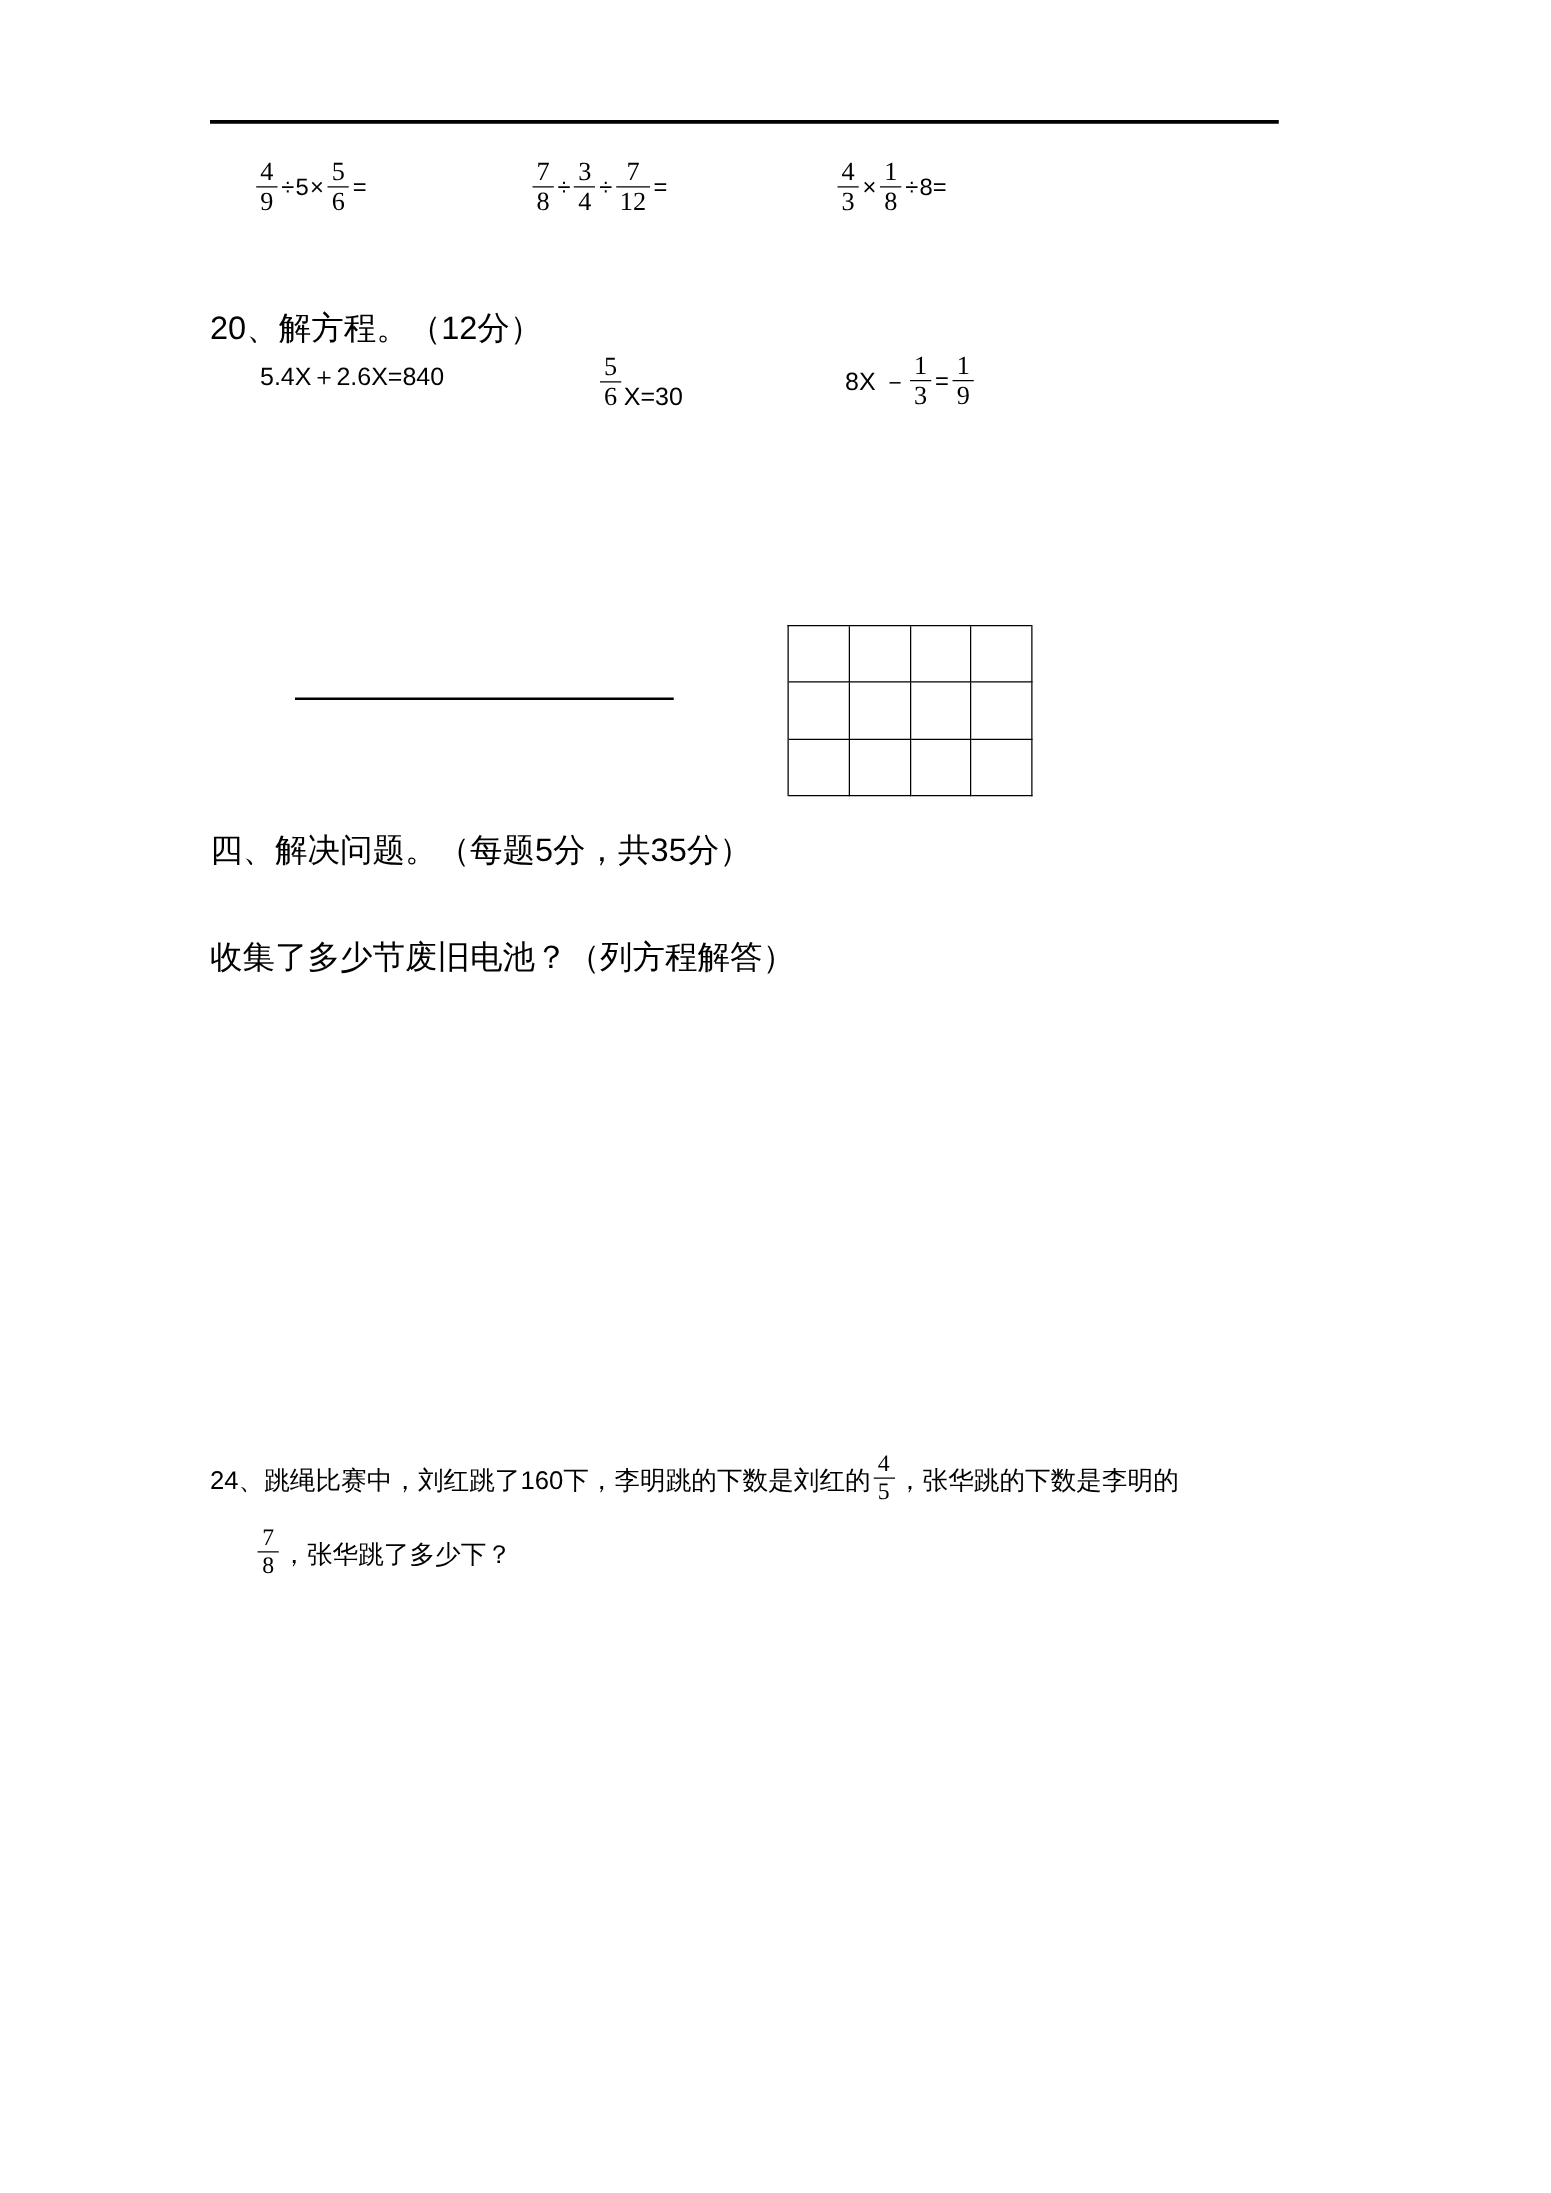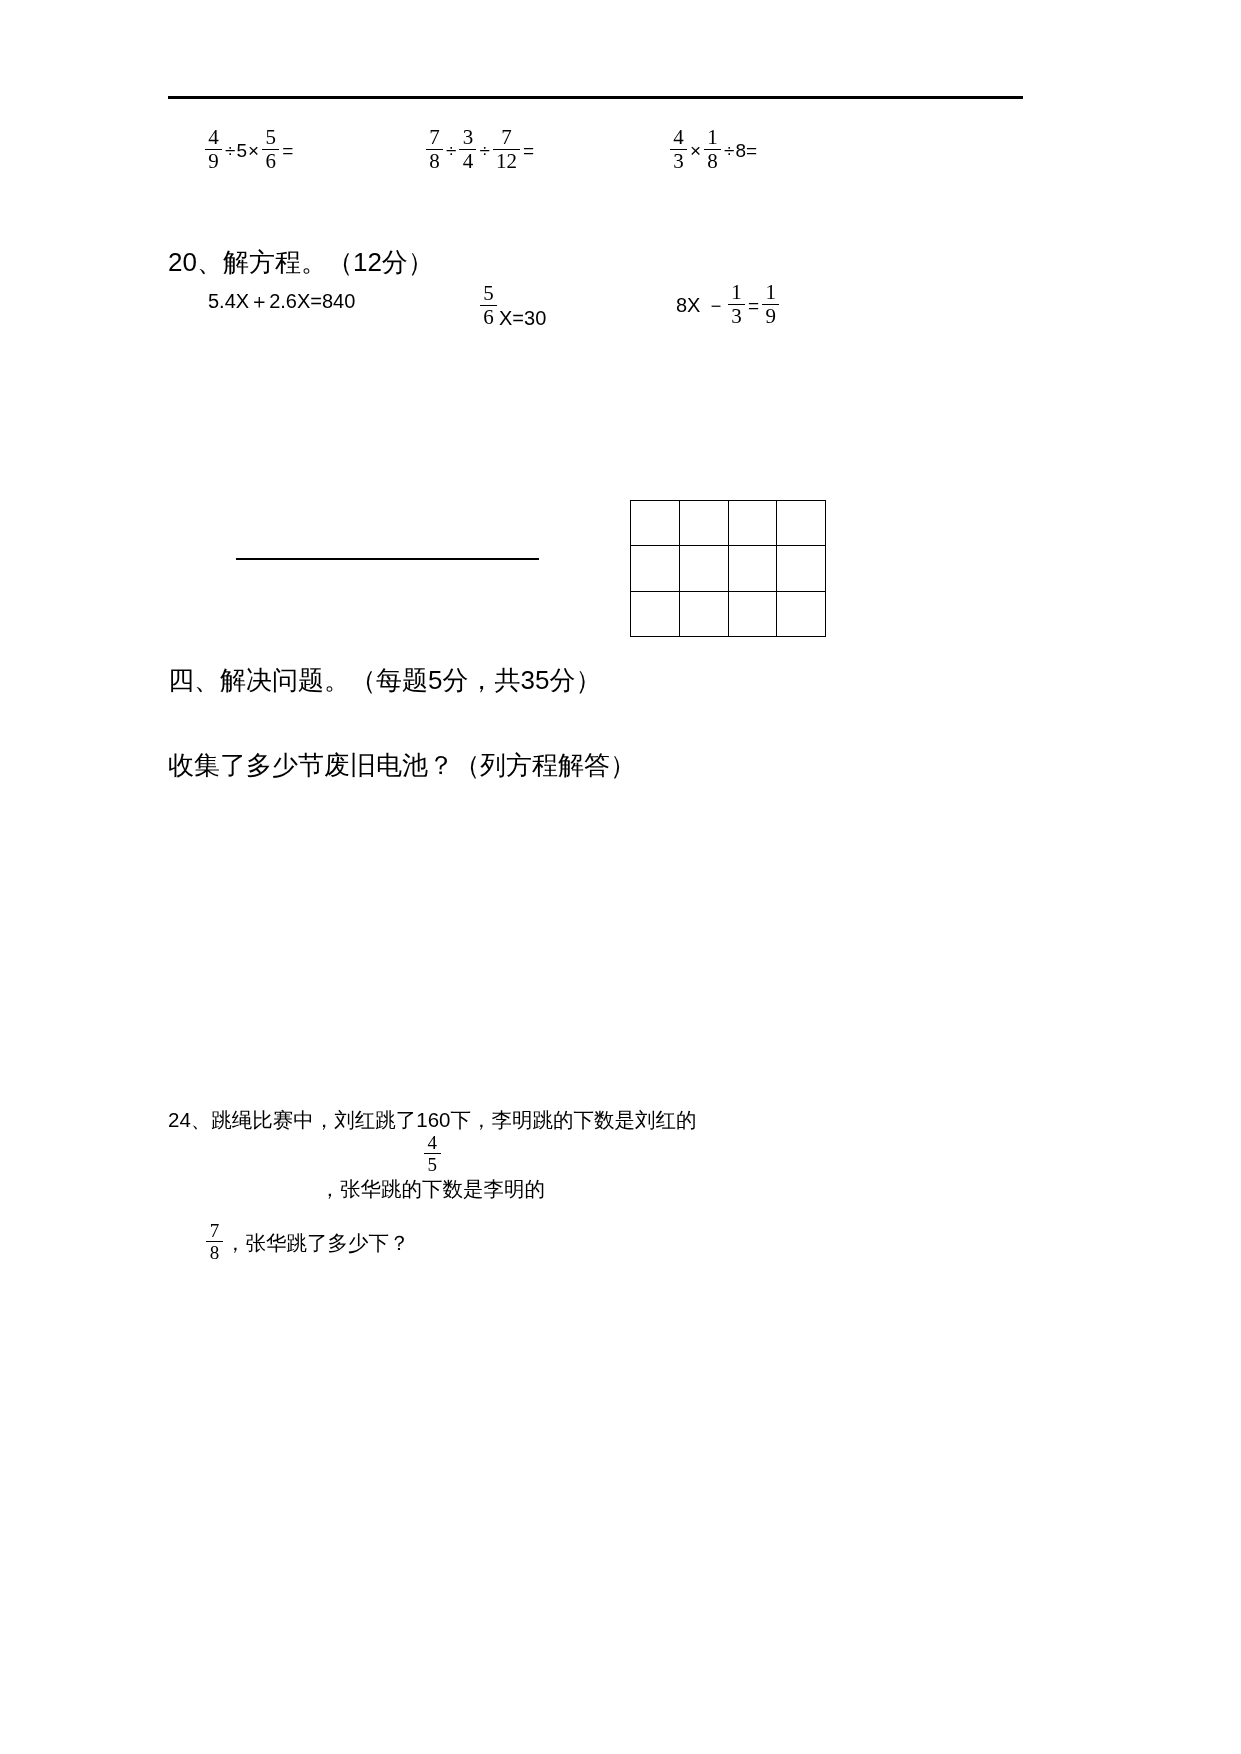--- a/index.html
+++ b/index.html
@@ -225,21 +225,21 @@
     <div class="grid-cell"></div>
     <div class="grid-cell"></div>
     <div class="grid-cell"></div>
   </div>
 
   <div class="q-head" style="left:168px; top:663px;">四、解决问题。（每题5分，共35分）</div>
 
   <div class="q-head" style="left:156px; top:748px;margin-left:12px;">收集了多少节废旧电池？（列方程解答）</div>
 
 
-  <div class="body-line" style="left:168px; top:1106px;flex-direction:column;">
+  <div class="body-line" style="left:168px; top:1163px;">
     <span>24、跳绳比赛中，刘红跳了160下，李明跳的下数是刘红的</span>
     <span class="frac sm">
       <span class="num">4</span>
       <span class="bar"></span>
       <span class="den">5</span>
     </span>
     <span>，张华跳的下数是李明的</span>
   </div>
 
   <div class="body-line" style="left:204px; top:1222px;">

